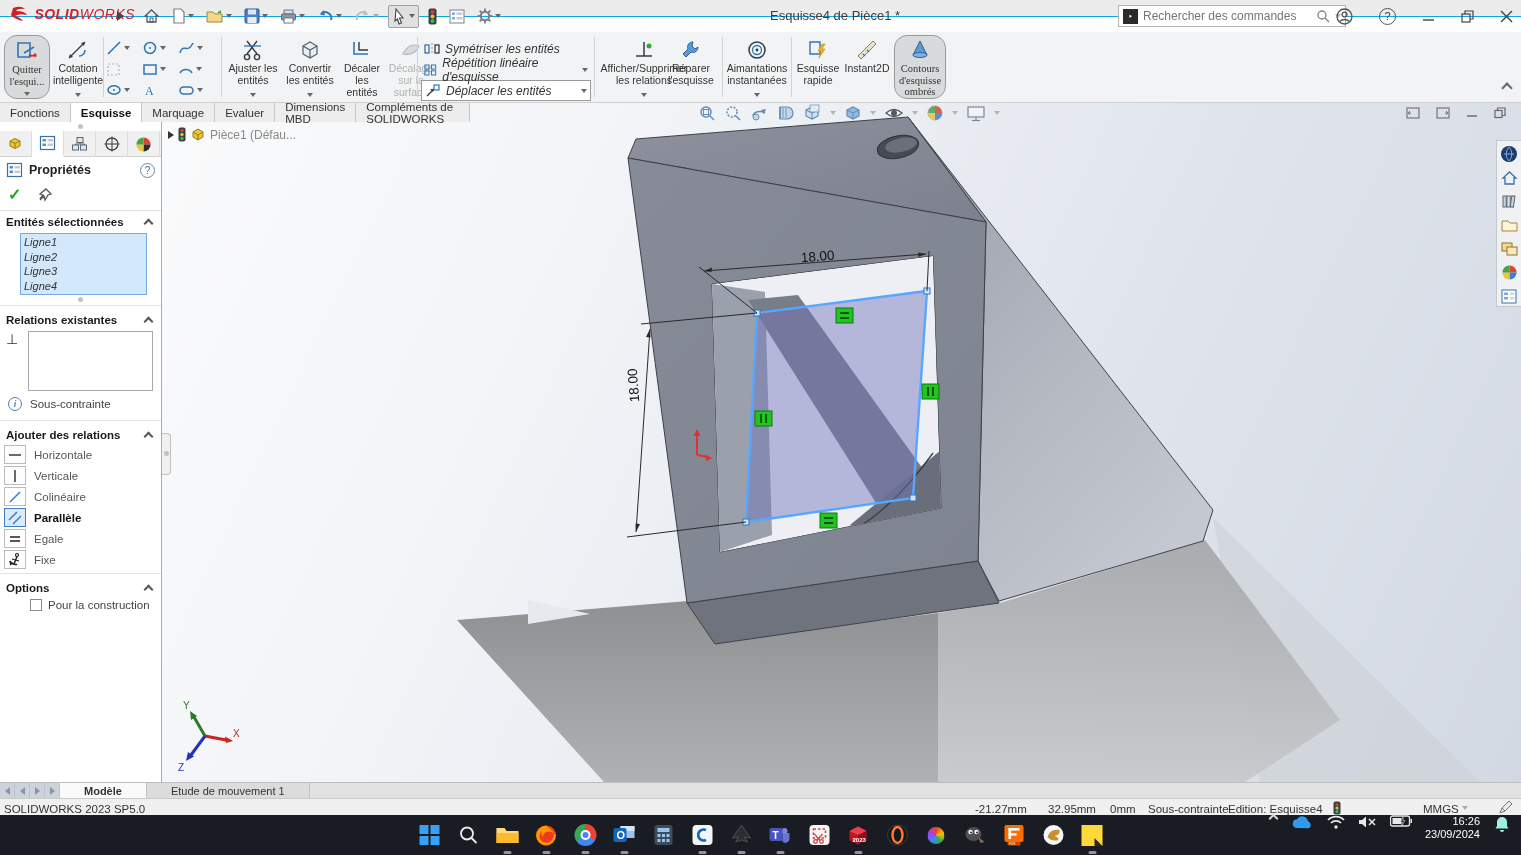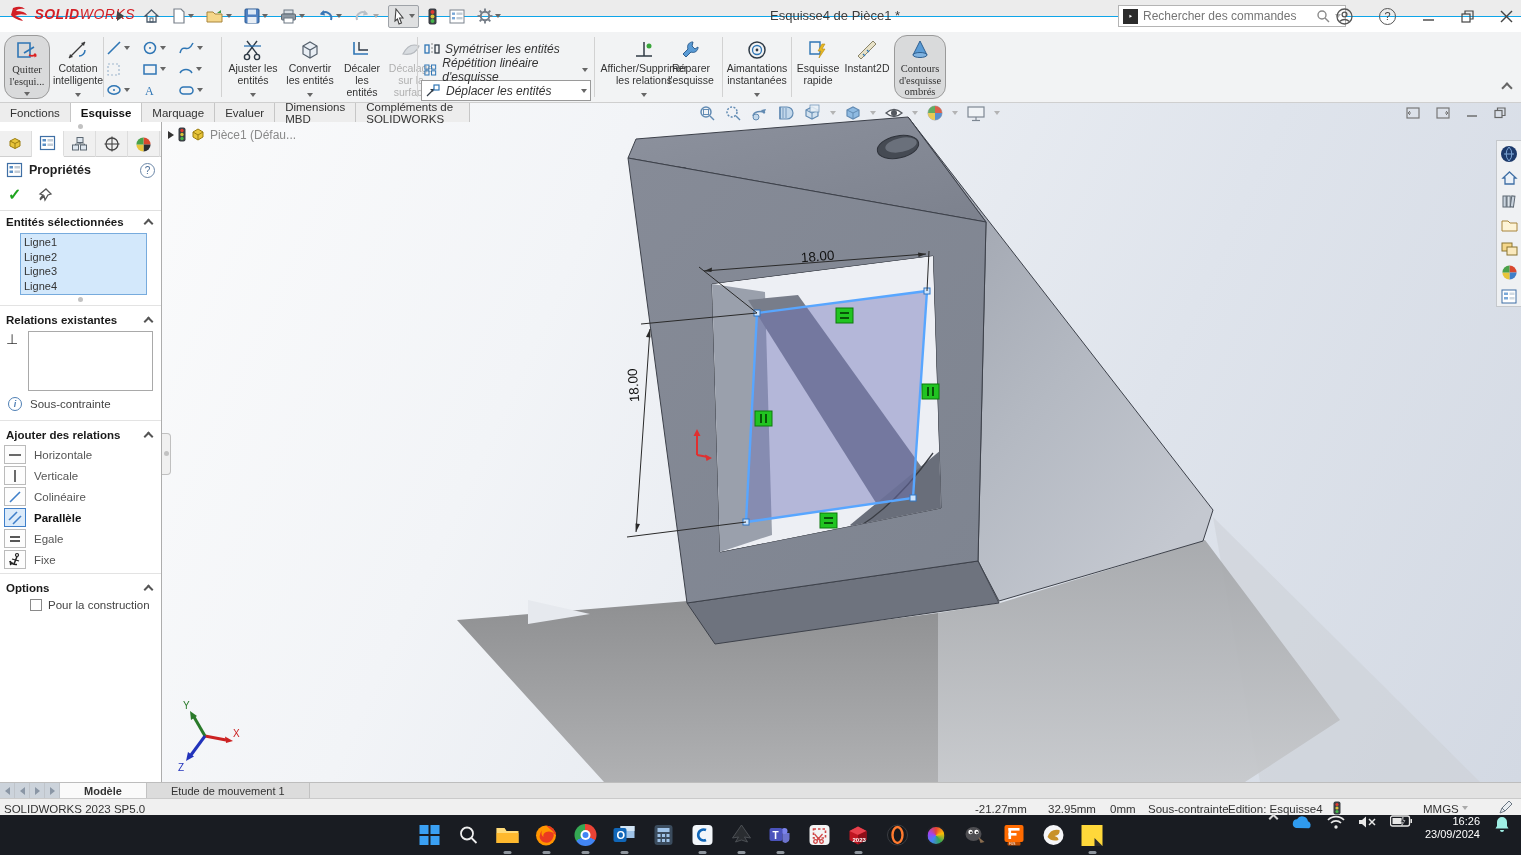--- a/index.html
+++ b/index.html
@@ -57,21 +57,21 @@
   .ptab.active { background:#fff; border-bottom:2px solid #fff; }
   .pm-header { display:flex; align-items:center; gap:6px; padding:5px 6px; }
   .pm-header .t { font-weight:bold; font-size:12.5px; color:#222; flex:1; }
   .helpcirc { width:15px; height:15px; border:1.4px solid #6b87a8; border-radius:50%; color:#4a6d96; font-size:10px; display:flex; align-items:center; justify-content:center; }
   .pm-tools { display:flex; align-items:center; gap:16px; padding:2px 8px 6px; border-bottom:1px solid #e0e0e0; }
   .check { color:#1fa41f; font-size:16px; font-weight:bold; }
   .sect-h { display:flex; align-items:center; padding:5px 6px 3px; font-weight:bold; color:#1a1a1a; font-size:11.5px; }
   .sect-h .sp { flex:1; }
   .chev-up { width:7px; height:7px; border-left:2px solid #555; border-top:2px solid #555; transform:rotate(45deg); margin-right:3px; margin-top:3px; }
   #sel-list { margin:2px 14px 0 20px; height:62px; background:#d3e8fb; border:1px solid #77abdd; padding:1px 3px; }
-  #sel-list div { font-size:11px; color:#333; line-height:14.5px; }
+  #sel-list div { font-size:11px; color:#333; line-height:14.5px;font-style:italic; }
   #rel-box { margin:2px 8px 0 28px; height:60px; background:#fff; border:1px solid #a9a9a9; }
   .perp-ic { position:absolute; left:6px; font-size:14px; color:#333; }
   .info-row { display:flex; align-items:center; gap:8px; padding:6px 8px; }
   .icirc { width:14px; height:14px; border-radius:50%; border:1.3px solid #4f7fb5; color:#4f7fb5; font-size:9px; font-style:italic; font-weight:bold; display:flex; align-items:center; justify-content:center; }
   .divider { height:1px; background:#e3e3e3; margin:3px 0; }
   .rel-row { display:flex; align-items:center; gap:8px; height:21px; padding-left:4px; color:#555; }
   .rel-ic { width:22px; height:19px; border:1px solid #bbb; background:#fdfdfd; display:flex; align-items:center; justify-content:center; }
   .rel-row.sel { color:#111; font-weight:bold; }
   .rel-row.sel .rel-ic { border-color:#3f7fc9; background:#dcebfa; }
   .cbx { width:12px; height:12px; border:1px solid #8a8a8a; background:#fff; }

